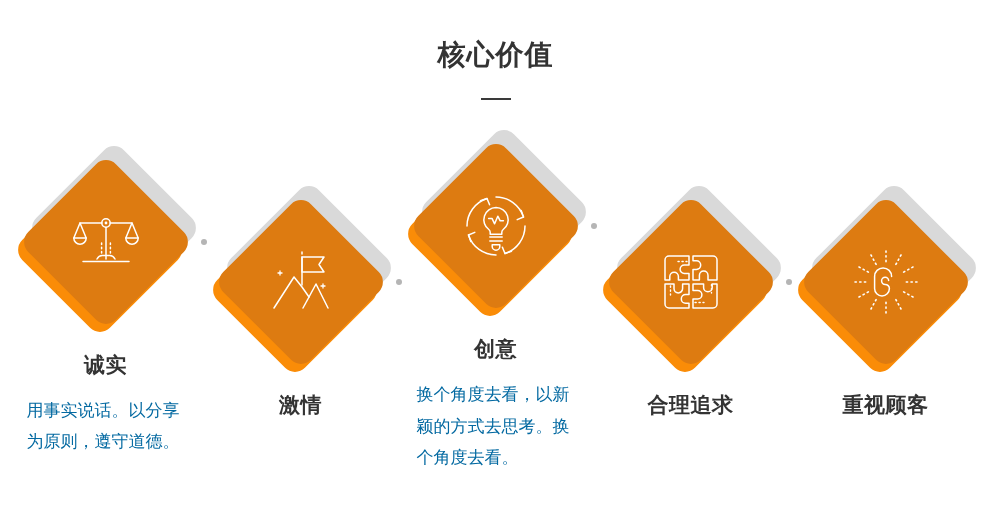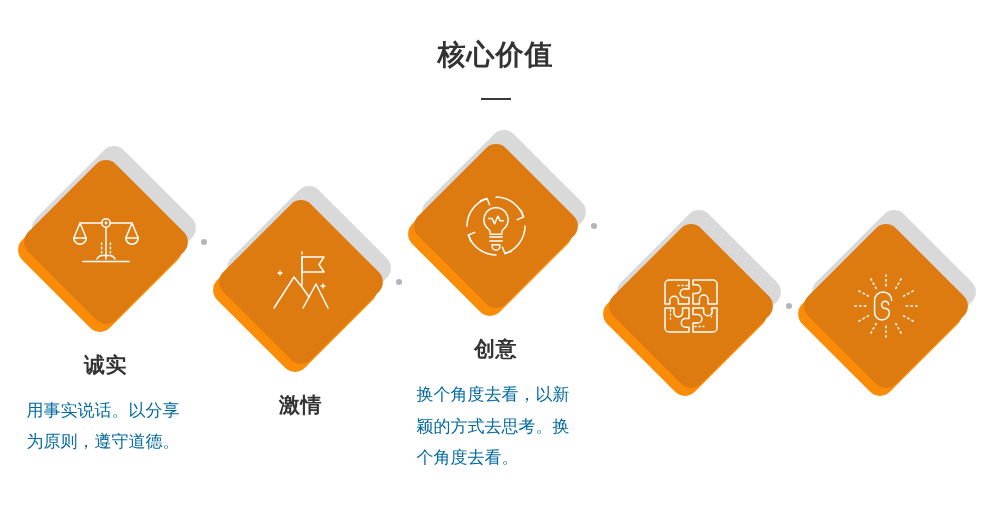--- a/index.html
+++ b/index.html
@@ -246,20 +246,21 @@
             <path d="M33 33 h10.6 v3.4 a4.3 4.3 0 1 0 8.6 0 V33 H57 v20 a4 4 0 0 1 -4 4 H33 v-9 h4.6 a4.3 4.3 0 1 0 0 -8.6 H33 Z"></path>
             <g stroke-width="1.4" stroke-dasharray="1.2 2.8">
               <line x1="18" y1="10.5" x2="27" y2="10.5"></line>
               <line x1="51.5" y1="33.5" x2="51.5" y2="42"></line>
               <line x1="10.5" y1="35" x2="10.5" y2="44"></line>
               <line x1="35" y1="51.5" x2="44" y2="51.5"></line>
             </g>
           </svg>
         </div>
       </div>
+      <div class="value-title">合理追求</div>
       <div class="sep-dot"></div>
     </div>
 
     <div class="value-item">
       <div class="diamond-wrap">
         <div class="diamond diamond-gray"></div>
         <div class="diamond diamond-light"></div>
         <div class="diamond diamond-main"></div>
         <div class="diamond-icon">
           <svg width="66" height="66" viewBox="0 0 66 66" fill="none" stroke="#ffffff" stroke-width="1.5" stroke-linecap="round" stroke-linejoin="round">
@@ -274,16 +275,17 @@
               <line x1="33" y1="64" x2="33" y2="51"></line>
               <line x1="18" y1="60" x2="24" y2="49"></line>
               <line x1="6" y1="48" x2="17" y2="42"></line>
               <line x1="2" y1="33" x2="15" y2="33"></line>
               <line x1="6" y1="18" x2="17" y2="24"></line>
               <line x1="18" y1="6" x2="24" y2="17"></line>
             </g>
           </svg>
         </div>
       </div>
+      <div class="value-title">重视顾客</div>
     </div>
 
   </div>
 </div>
 
 </body></html>

